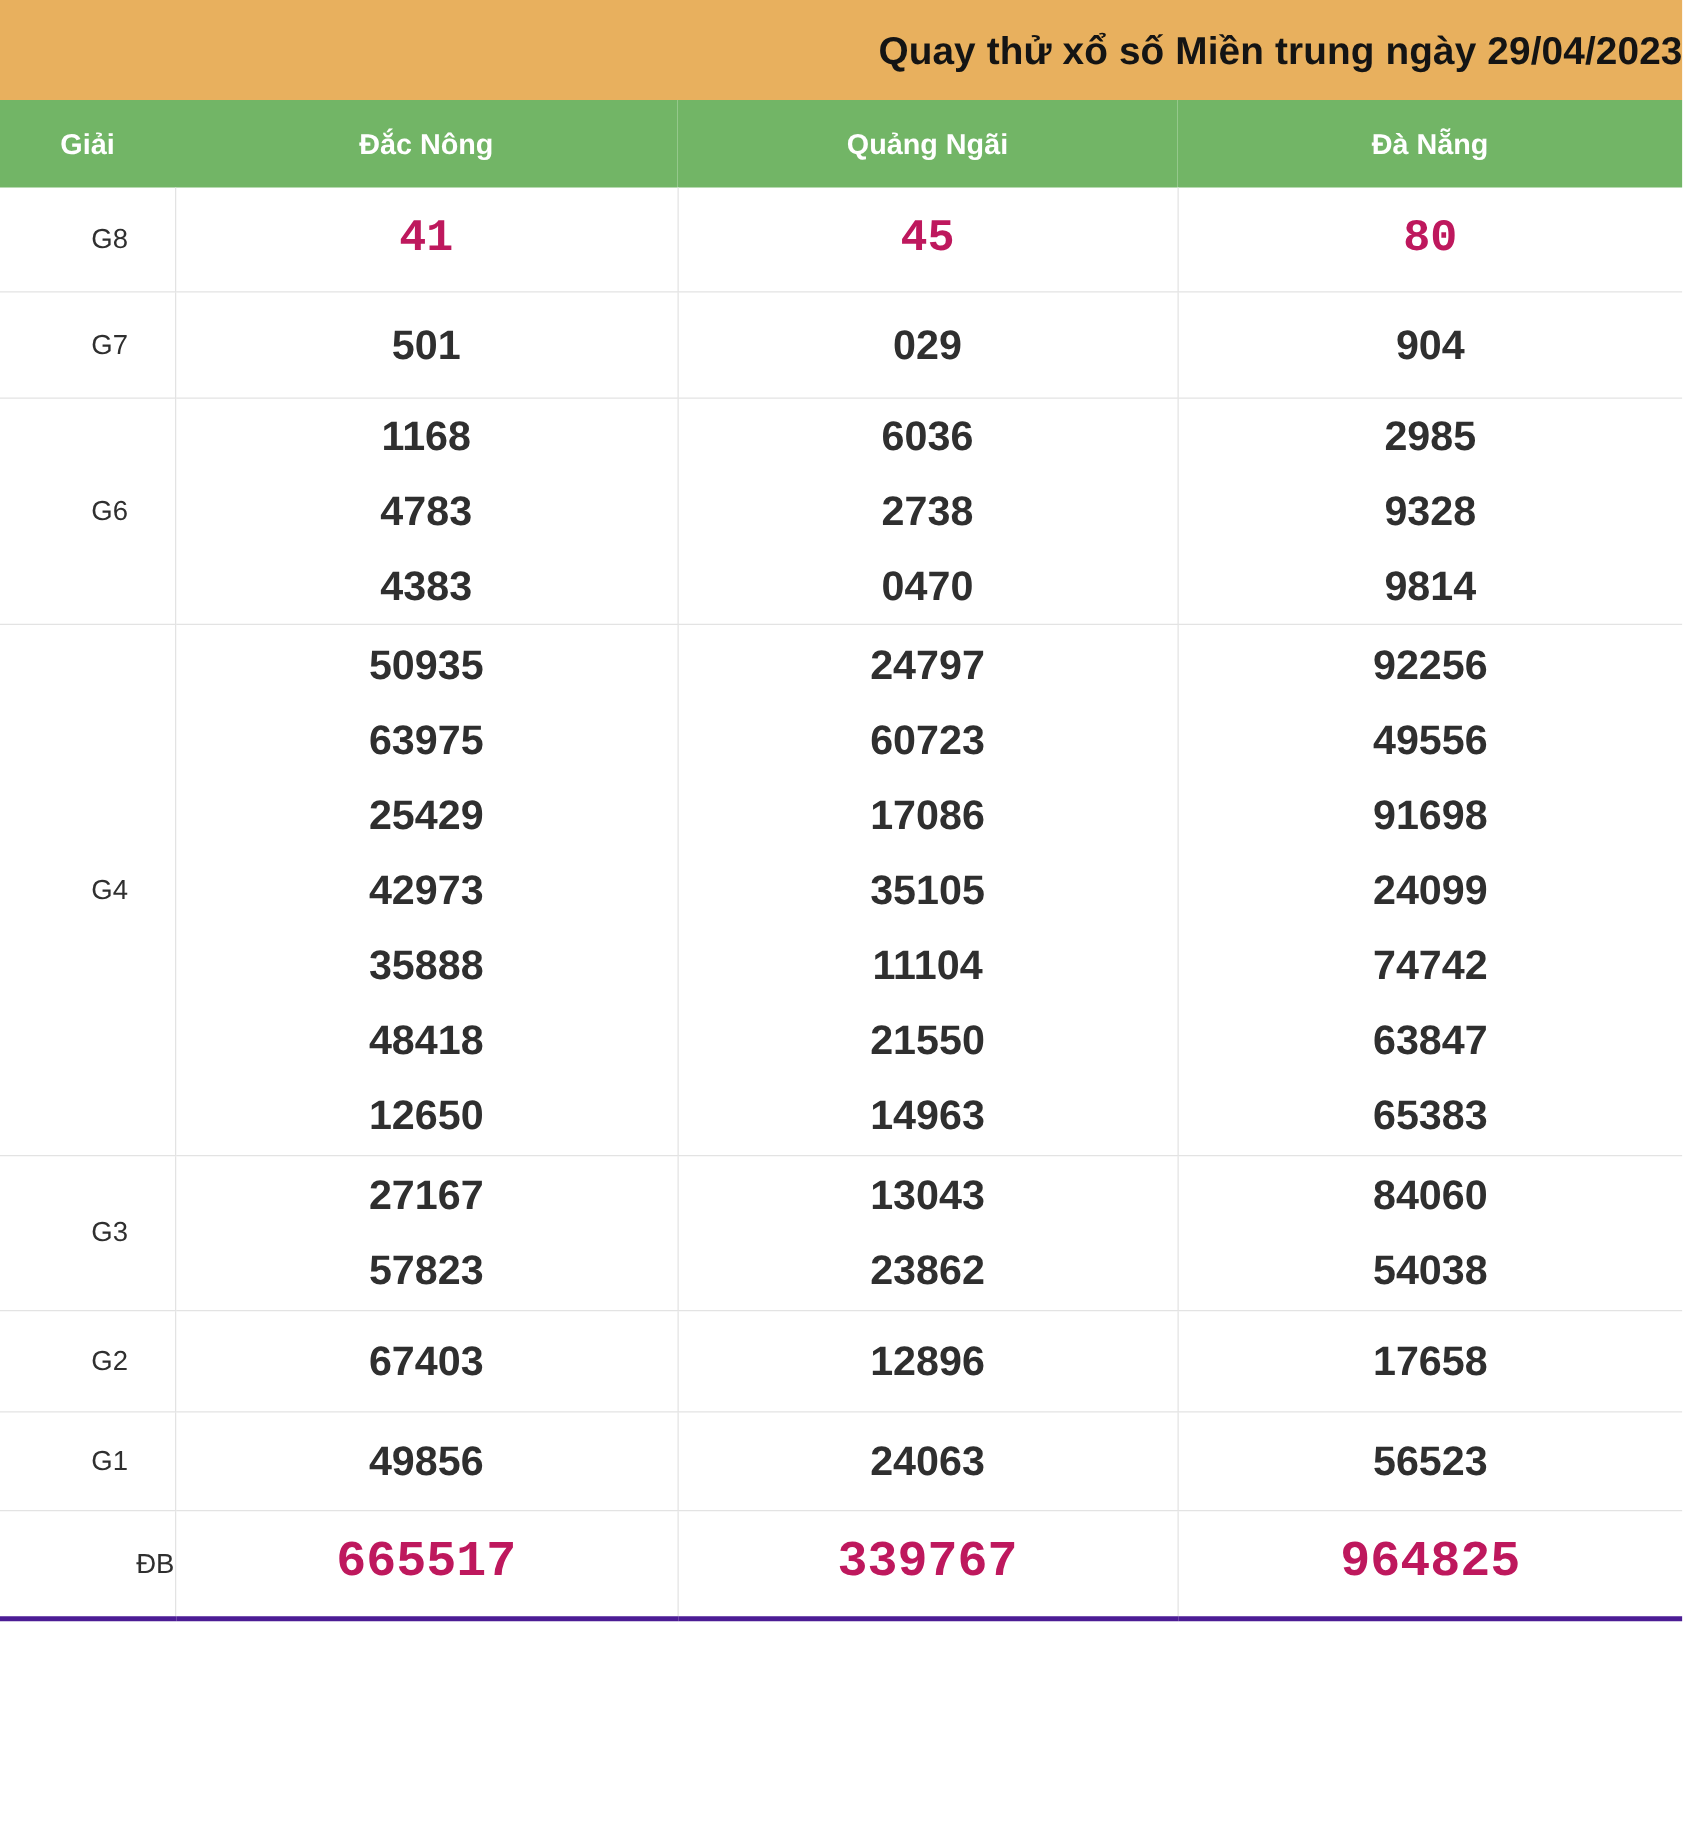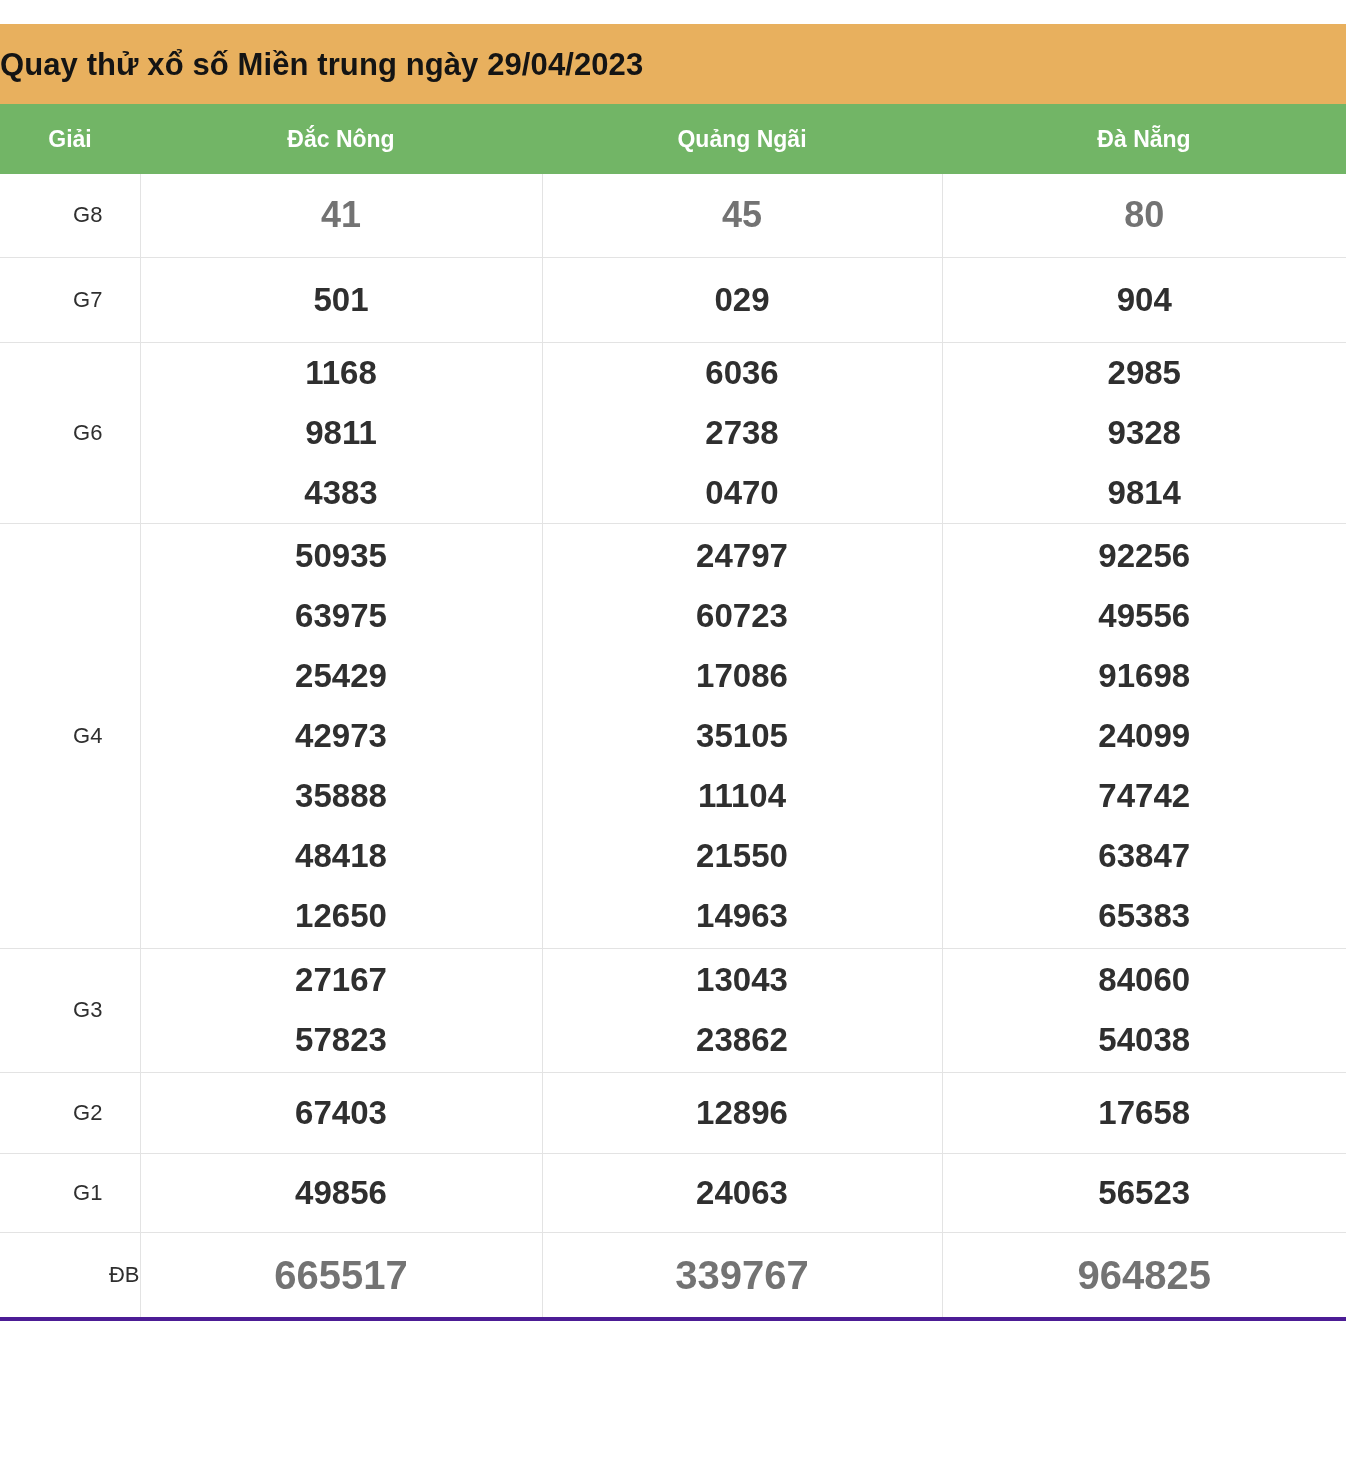--- a/index.html
+++ b/index.html
@@ -19,22 +19,21 @@
     overflow: hidden;
   }
 
   
   .title-bar {
     width: 100%;
     height: 80px;
     background: #e8b05e;
     display: flex;
     align-items: center;
-    justify-content: flex-start;
-    margin-top: 24px;
+    justify-content: flex-end;
   }
   .title-bar .title-text {
     font-size: 31px;
     font-weight: bold;
     color: #141414;
     letter-spacing: 0.1px;
     line-height: 1;
     text-align: center;
   }
 
@@ -90,21 +89,21 @@
     justify-content: center;
     gap: 0;
   }
   .num-stack > span {
     display: block;
     line-height: 60px;
     white-space: nowrap;
   }
 
   
-  .prize-red .num-stack > span { color: #737373; }
+  .prize-red .num-stack > span { color: #be185d; font-family: Liberation Mono, monospace; }
   .row-g8 .num-stack > span { font-size: 36px; }
   .row-db .num-stack > span { font-size: 40px; }
 
   
   .row-g8 td { height: 83px; }
   .row-g7 td { height: 85px; }
   .row-g6 td { height: 180px; }
   .row-g5 td { height: 88px; }
   .row-g4 td { height: 425px; }
   .row-g3 td { height: 124px; }
@@ -171,21 +170,21 @@
             <div class="num-stack">
               <span>904</span>
             </div>
           </td>
         </tr>
         <tr class="row-g6">
           <td class="label-cell">G6</td>
           <td>
             <div class="num-stack">
               <span>1168</span>
-              <span>9811</span>
+              <span>4783</span>
               <span>4383</span>
             </div>
           </td>
           <td>
             <div class="num-stack">
               <span>6036</span>
               <span>2738</span>
               <span>0470</span>
             </div>
           </td>

